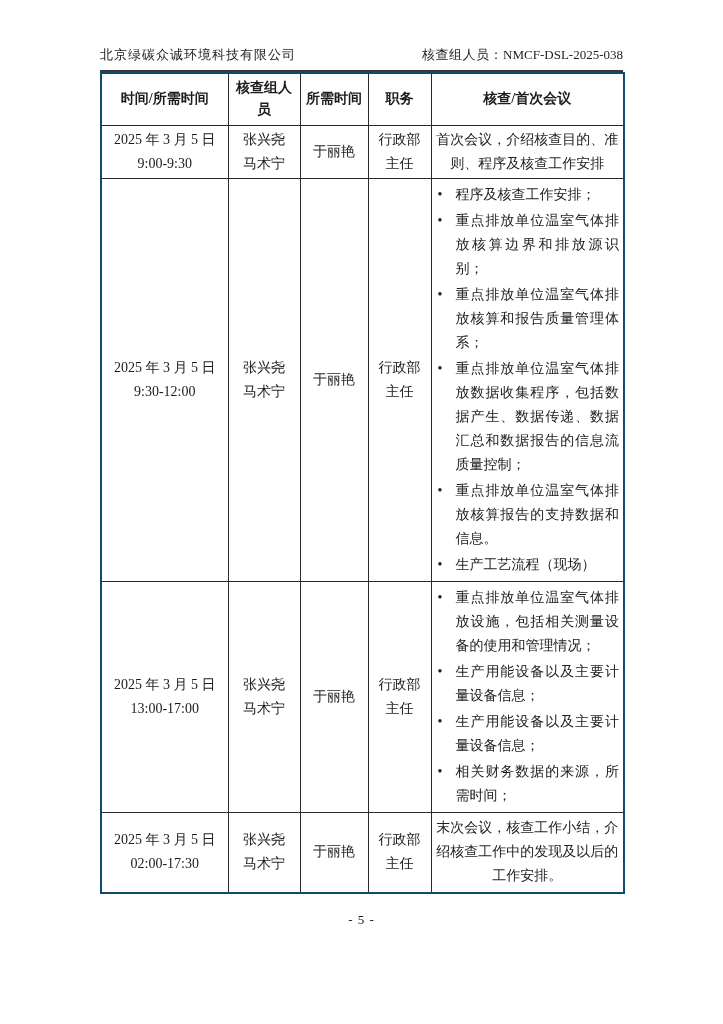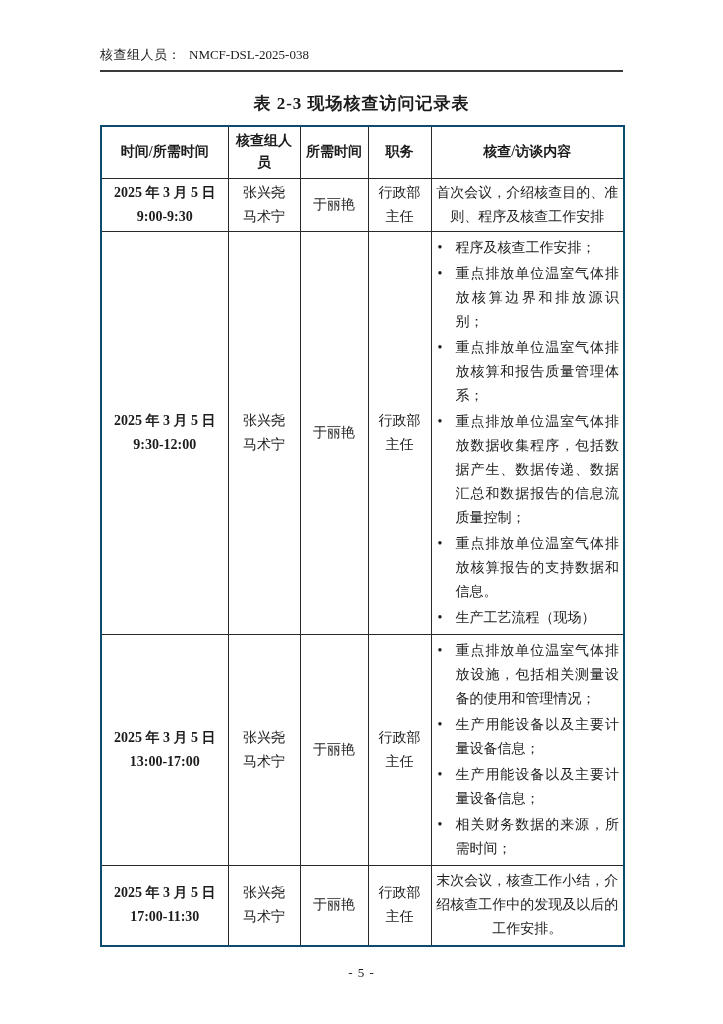--- a/index.html
+++ b/index.html
@@ -30,21 +30,20 @@
     font-size: 13px;
     letter-spacing: 1px;
   }
   .archive {
     font-size: 13px;
     letter-spacing: 0.5px;
   }
   .archive .num {
     font-family: "Liberation Serif", "DejaVu Serif", serif;
     letter-spacing: 0;
-    margin-left: 8px;
   }
   
   .doc-title {
     margin: 20px 0 10px 0;
     text-align: center;
     font-size: 17px;
     font-weight: bold;
     letter-spacing: 1px;
   }
   
@@ -71,21 +70,21 @@
   tr.hdr       { height: 52px; }
   tr.r1        { height: 49px; }
   tr.r2        { height: 385px; }
   tr.r3        { height: 219px; }
   tr.r4        { height: 81px; }
   table.record th {
     font-weight: bold;
     line-height: 22px;
   }
   td.time-cell {
-    font-weight: bold;
+    font-weight: normal;
     line-height: 25px;
   }
   td.content-cell {
     text-align: center;
     padding: 4px 7px;
   }
   td.content-list-cell {
     text-align: left;
     vertical-align: middle;
     padding: 4px 5px 4px 7px;
@@ -115,42 +114,42 @@
     font-size: 13px;
     letter-spacing: 1px;
   }
 </style>
 </head>
 <body>
 
 <div class="page">
 
   <div class="doc-header">
+    <span class="company">北京绿碳众诚环境科技有限公司</span>
     <span class="archive">
       <span>核查组人员：</span><span class="num">NMCF-DSL-2025-038</span>
     </span>
   </div>
 
-  <div class="doc-title">表 2-3 现场核查访问记录表</div>
 
   <table class="record">
     <colgroup>
       <col class="c-time">
         <col class="c-aud">
         <col class="c-int">
         <col class="c-pos">
         <col class="c-cont">
     </colgroup>
     <thead>
       <tr class="hdr">
         <th>时间/所需时间</th>
         <th>核查组人员</th>
         <th>所需时间</th>
         <th>职务</th>
-        <th>核查/访谈内容</th>
+        <th>核查/首次会议</th>
       </tr>
     </thead>
     <tbody>
 
       <tr class="r1">
         <td class="time-cell">
           <div>2025 年 3 月 5 日</div>
           <div>9:00-9:30</div>
         </td>
         <td>
@@ -211,21 +210,21 @@
             <li><span class="bullet">•</span><span>生产用能设备以及主要计量设备信息；</span></li>
             <li><span class="bullet">•</span><span>生产用能设备以及主要计量设备信息；</span></li>
             <li><span class="bullet">•</span><span>相关财务数据的来源，所需时间；</span></li>
           </ul>
         </td>
       </tr>
 
       <tr class="r4">
         <td class="time-cell">
           <div>2025 年 3 月 5 日</div>
-          <div>17:00-11:30</div>
+          <div>02:00-17:30</div>
         </td>
         <td>
           <div>张兴尧</div>
           <div>马术宁</div>
         </td>
         <td>于丽艳</td>
         <td>
           <div>行政部</div>
           <div>主任</div>
         </td>

